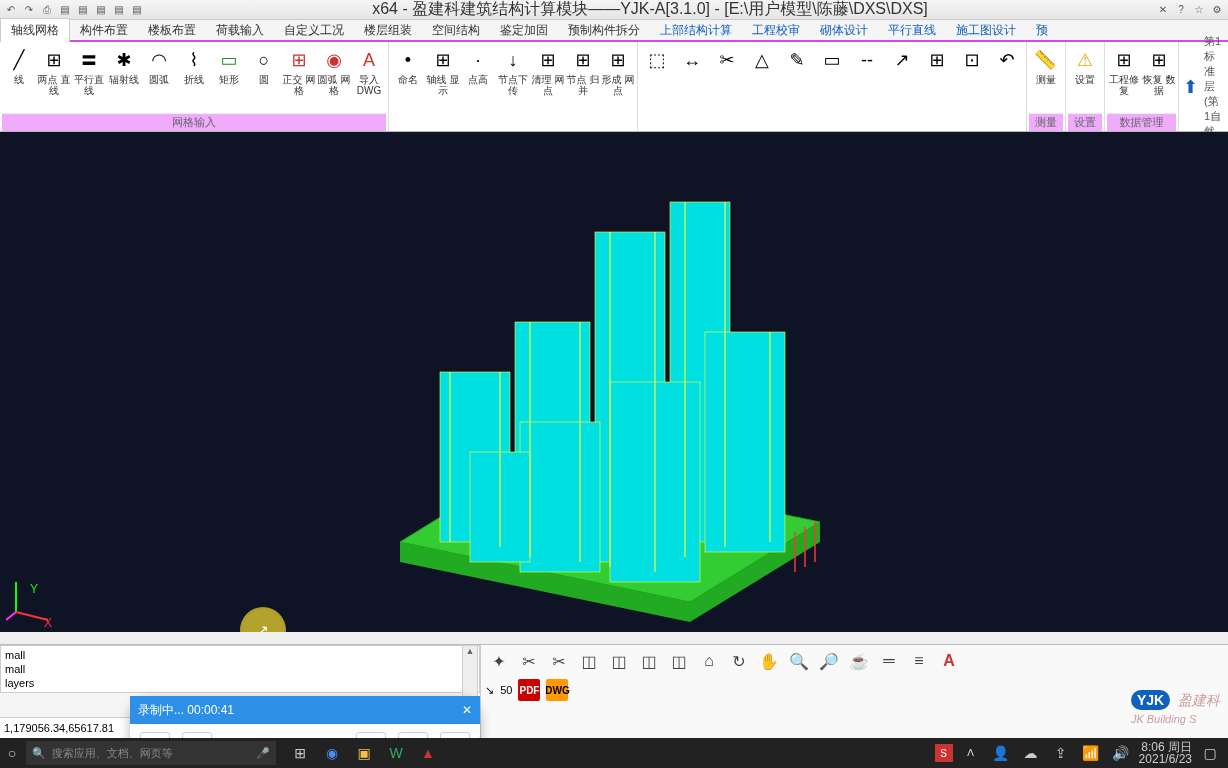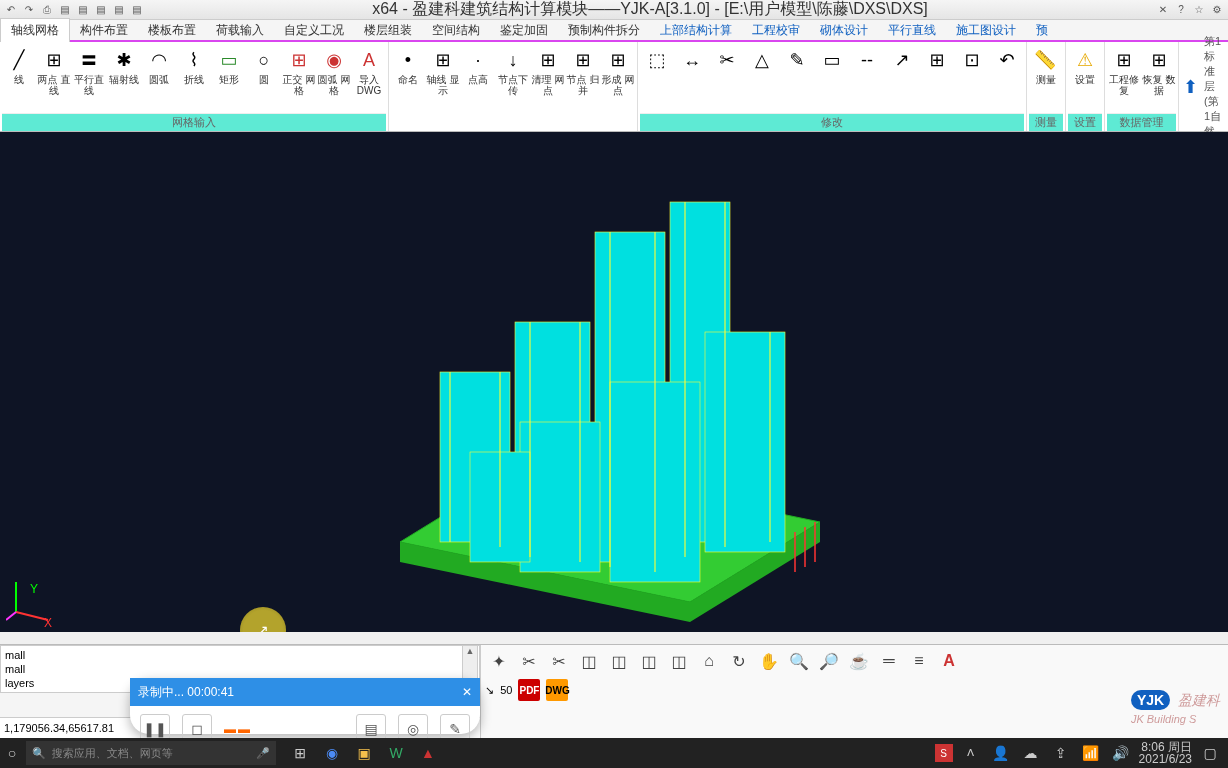--- a/index.html
+++ b/index.html
@@ -15,39 +15,39 @@
 .menubar .tab { padding: 3px 10px; color: #333; white-space: nowrap; cursor: pointer; }
 .menubar .tab.active { background: #fff; border: 1px solid #ccc; border-bottom: none; }
 .menubar .tab.blue { color: #1060c0; }
 
 .ribbon { height: 90px; background: #fff; display: flex; border-bottom: 1px solid #bbb; font-size: 11px; }
 .ribbon-group { display: flex; flex-direction: column; border-right: 1px solid #ddd; padding: 2px 2px 0 2px; }
 .ribbon-group-items { display: flex; flex: 1; gap: 1px; }
 .ribbon-item { display: flex; flex-direction: column; align-items: center; justify-content: flex-start; width: 34px; padding: 2px 0; cursor: pointer; }
 .ribbon-item .ri-icon { width: 28px; height: 28px; display: flex; align-items: center; justify-content: center; font-size: 18px; }
 .ribbon-item .ri-label { font-size: 10px; text-align: center; line-height: 11px; color: #333; }
-.ribbon-group-label { text-align: center; font-size: 11px; color: #666; background: #5eead4; border-top: 1px solid #eee; padding: 1px 0; }
+.ribbon-group-label { text-align: center; font-size: 11px; color: #666; background: #f0abfc; border-top: 1px solid #eee; padding: 1px 0; }
 .ribbon-layer { display: flex; align-items: center; padding: 0 4px; font-size: 11px; color: #555; }
 
 .viewport { position: absolute; top: 132px; left: 0; right: 0; bottom: 136px; background: #0e1425; overflow: hidden; }
 .viewport .model { position: absolute; left: 340px; top: 30px; width: 520px; height: 460px; }
 .axis { position: absolute; left: 6px; bottom: 10px; font-size: 12px; }
 .axis .ay { color: lime; position: absolute; left: 24px; top: -40px; }
 .axis .ax { color: #f33; position: absolute; left: 38px; top: -6px; }
 .axis svg { position: absolute; left: 0; bottom: 0; }
 .cursor-dot { position: absolute; left: 240px; top: 475px; width: 46px; height: 46px; border-radius: 50%; background: radial-gradient(circle,#b3a32c 60%,#8a7d1e 100%); display:flex;align-items:center;justify-content:center; }
 .cursor-dot::after { content:"↖"; color:#fff; font-size:14px; transform: scaleX(-1);}
 
 .bottom-panel { position: absolute; left: 0; right: 0; bottom: 30px; height: 94px; display: flex; background: #f5f5f5; border-top: 1px solid #bbb; }
 .left-log { width: 480px; display: flex; flex-direction: column; font-size: 11px; }
 .log-lines { flex: 0 0 auto; padding: 2px 4px; background: #fff; border: 1px solid #ccc; line-height: 14px; }
 .log-scroll { position:absolute; left:462px; top:0; width:16px; height:60px; background:#eee; display:flex; flex-direction:column; align-items:center; justify-content:space-between; font-size:9px; color:#666; border:1px solid #ccc;}
 .coord-bar { background: #fff; border-top: 1px solid #ccc; padding: 4px; font-size: 11px; }
 
-.recorder { position: absolute; left: 130px; bottom: 34px; width: 350px; height: 56px; background: #fff; box-shadow: 0 4px 12px rgba(0,0,0,0.3); font-size: 12px; border-radius: 19px; }
+.recorder { position: absolute; left: 130px; bottom: 16px; width: 350px; height: 56px; background: #fff; box-shadow: 0 4px 12px rgba(0,0,0,0.3); font-size: 12px; border-radius: 19px; }
 .recorder-head { height: 28px; background: #2e8fe6; color: #fff; display: flex; align-items: center; padding: 0 8px; justify-content: space-between; }
 .recorder-body { display: flex; align-items: center; gap: 12px; padding: 8px 10px; }
 .rec-btn { width: 30px; height: 30px; border: 1px solid #ccc; border-radius: 3px; display: flex; align-items: center; justify-content: center; font-size: 14px; color: #555; cursor: pointer; }
 
 .right-tools { flex: 1; background: #f9f9f9; display: flex; flex-direction: column; border-left: 1px solid #ccc; }
 .tool-row { display: flex; gap: 2px; padding: 2px 4px; align-items: center; }
 .tool-btn { width: 28px; height: 28px; display: flex; align-items: center; justify-content: center; font-size: 16px; color: #444; cursor: pointer; }
 .tool-row2 { display: flex; gap: 6px; padding: 2px 4px; align-items: center; font-size: 11px; }
 .mini-icon { width: 22px; height: 22px; display:inline-flex; align-items:center; justify-content:center; font-size:10px; }
 .pdf { background:#c00; color:#fff; border-radius:2px; font-weight:bold; }
@@ -234,21 +234,20 @@
         </div>
         <div class="ribbon-item">
           <div class="ri-icon">⊡</div>
           <div class="ri-label"></div>
         </div>
         <div class="ribbon-item">
           <div class="ri-icon">↶</div>
           <div class="ri-label"></div>
         </div>
       </div>
-      <div class="ribbon-group-label">修改</div>
     </div>
     <div class="ribbon-group">
       <div class="ribbon-group-items">
         <div class="ribbon-item">
           <div class="ri-icon">📏</div>
           <div class="ri-label">测量</div>
         </div>
       </div>
       <div class="ribbon-group-label">测量</div>
     </div>

